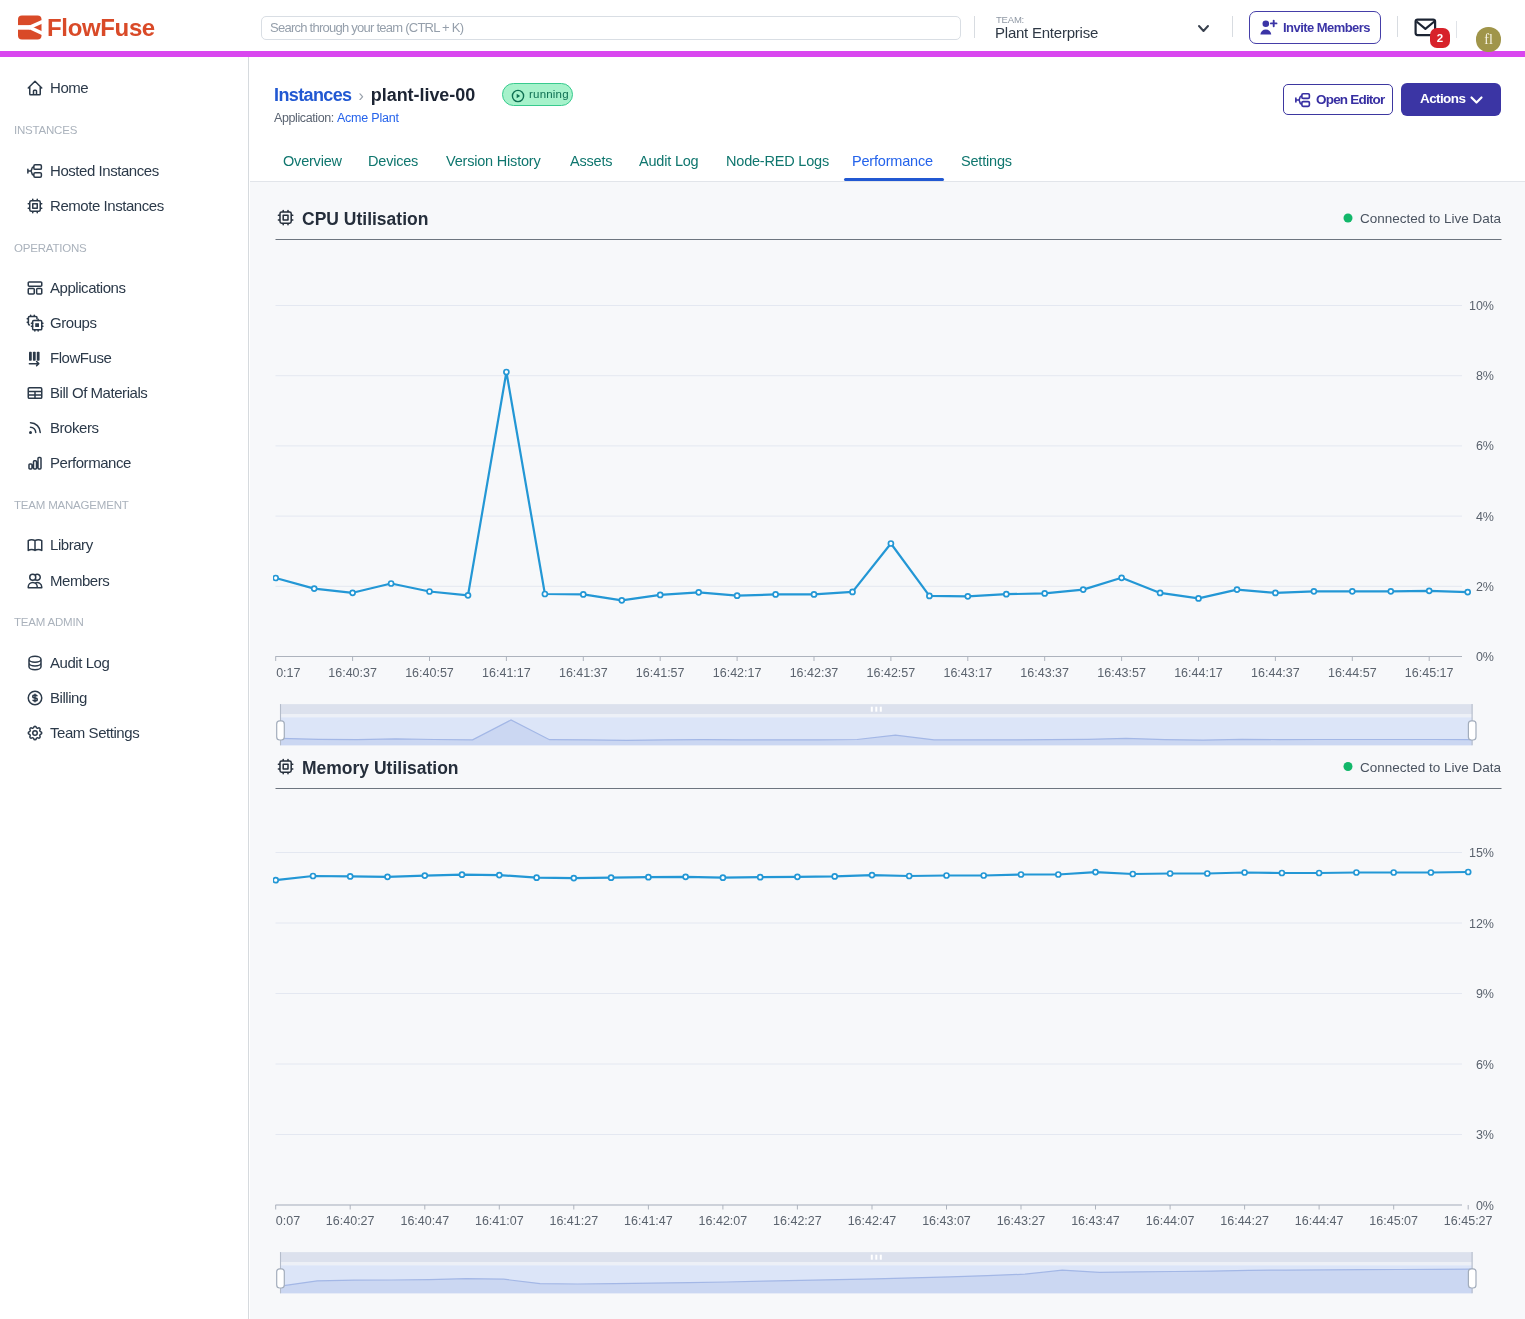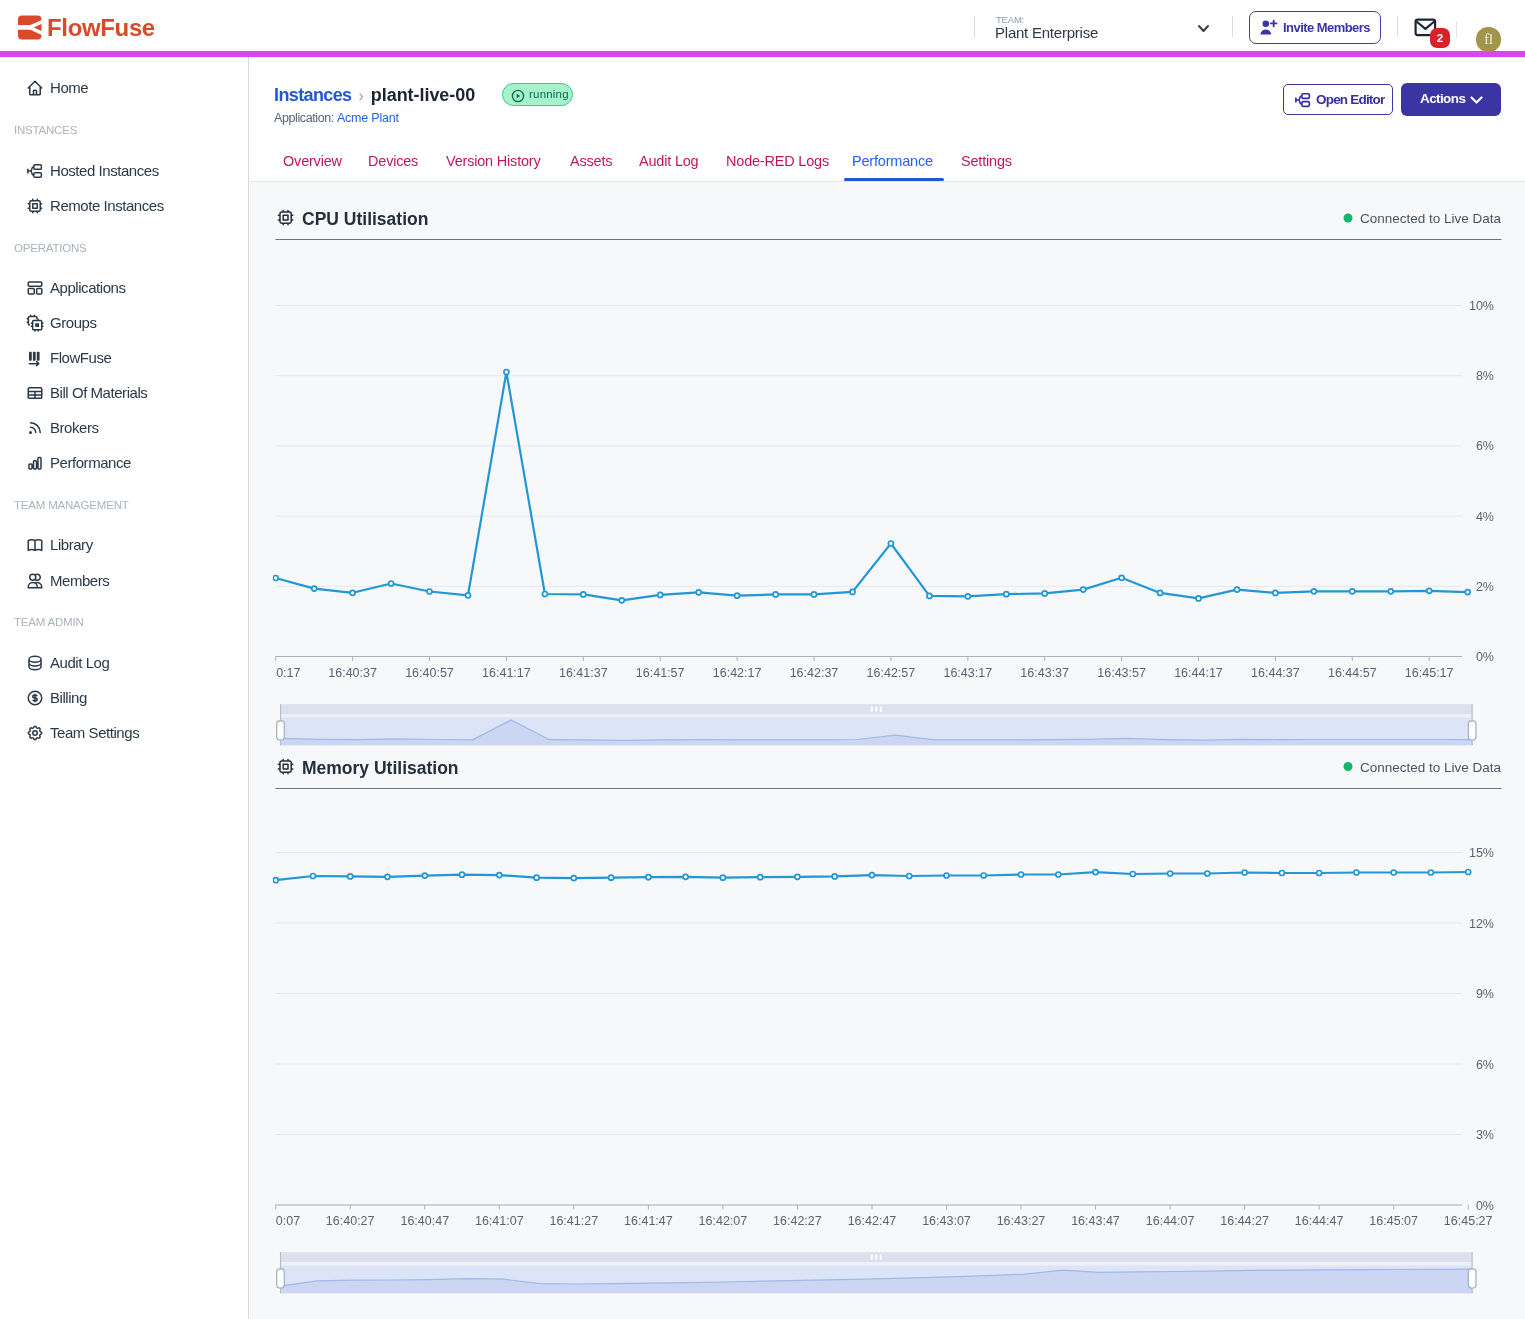--- a/index.html
+++ b/index.html
@@ -27,37 +27,38 @@
 .crumb .sep { color:#9aa2ac; font-weight:normal; font-size:16px; padding:0 7px; }
 .crumb .b2 { color:#1c2433; letter-spacing:-0.05px; }
 .badge-run { position:absolute; left:252px; top:26px; width:71px; height:23px; background:#a6f2cb; border:1px solid #38cb8e; border-radius:12px; }
 .badge-run span { position:absolute; left:26px; top:4px; font-size:11.5px; letter-spacing:0.2px; color:#0e6f52; }
 .appline { position:absolute; left:24px; top:54px; font-size:12.5px; letter-spacing:-0.4px; color:#5b6472; }
 .appline a { color:#2563eb; text-decoration:none; letter-spacing:-0.2px; }
 .btn-open { position:absolute; left:1033px; top:27px; width:110px; height:31px; border:1.5px solid #3d37a0; border-radius:5px; background:#fff; }
 .btn-open span { position:absolute; left:32px; top:7px; font-size:13.5px; font-weight:bold; letter-spacing:-0.8px; color:#372fa2; white-space:nowrap; }
 .btn-act { position:absolute; left:1151px; top:26px; width:100px; height:33px; border-radius:6px; background:#3b35a4; }
 .btn-act span { position:absolute; left:19px; top:8px; font-size:13.5px; font-weight:bold; letter-spacing:-0.6px; color:#fff; }
-.tab { position:absolute; top:96px; height:28px; font-size:14.5px; letter-spacing:-0.2px; color:#be185d; }
+.tab { position:absolute; top:96px; height:28px; font-size:14.5px; letter-spacing:-0.2px; color:#0f766e; }
 .tab.active { color:#2463eb; }
 .tabline { position:absolute; top:121px; height:3px; background:#2158d2; border-radius:2px; }
 .content { position:absolute; left:250px; top:182px; width:1275px; height:1137px; background:#f7f8fa; }
 </style>
 </head>
 <body>
 <div class="nav">
   <svg style="position:absolute;left:18px;top:15px" width="24" height="25" viewBox="0 0 24 25">
     <rect x="0" y="0.5" width="23.5" height="24" rx="4" fill="#d94a28"></rect>
     <g stroke="#fff" fill="none">
       <path d="M-1 12.4 H12" stroke-width="4.6"></path>
       <path d="M11 12.6 L24.5 6.6" stroke-width="3.6"></path>
       <path d="M11 12.2 L24.5 18.4" stroke-width="3.6"></path>
     </g>
   </svg>
   <div class="logotext">FlowFuse</div>
+  <div class="search">Search through your team (CTRL + K)</div>
   <div class="teamlabel">TEAM:</div>
   <div class="teamname">Plant Enterprise</div>
   <svg class="abs" style="left:1196px;top:21px" width="15" height="15" viewBox="0 0 15 15">
       <path d="M3 5l4.5 5L12 5" stroke="#39414e" stroke-width="2" fill="none" stroke-linecap="round" stroke-linejoin="round"></path>
     </svg>
   <div class="vdiv" style="left:974px;top:16px;height:22px"></div>
   <div class="vdiv" style="left:1232px;top:16px;height:21px"></div>
   <div class="vdiv" style="left:1397px;top:16px;height:21px"></div>
   <div class="vdiv" style="left:1456px;top:21px;height:17px;background:#e0e3e8"></div>
   <div class="invite">

